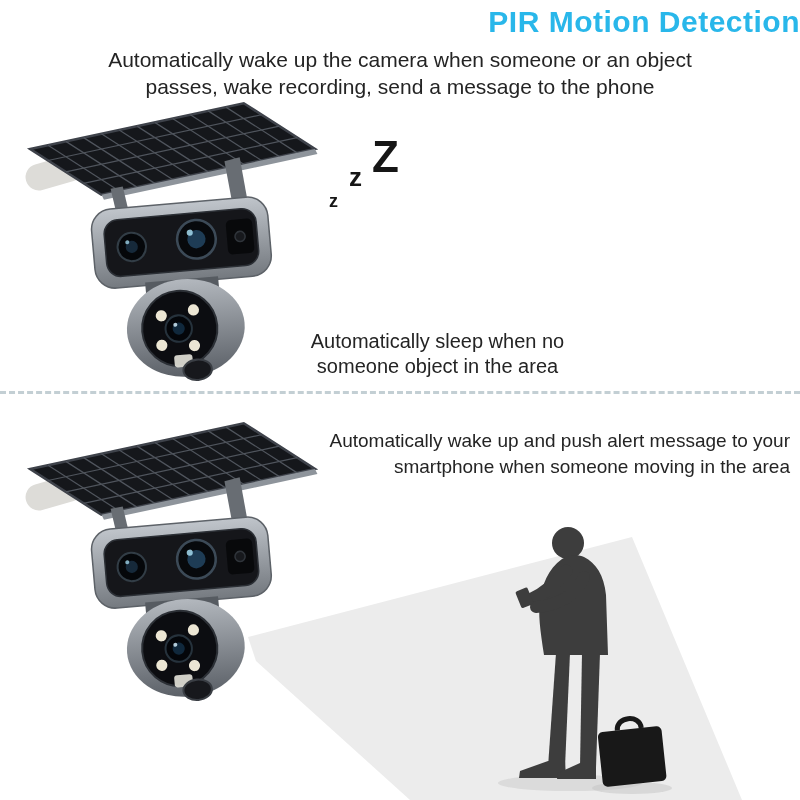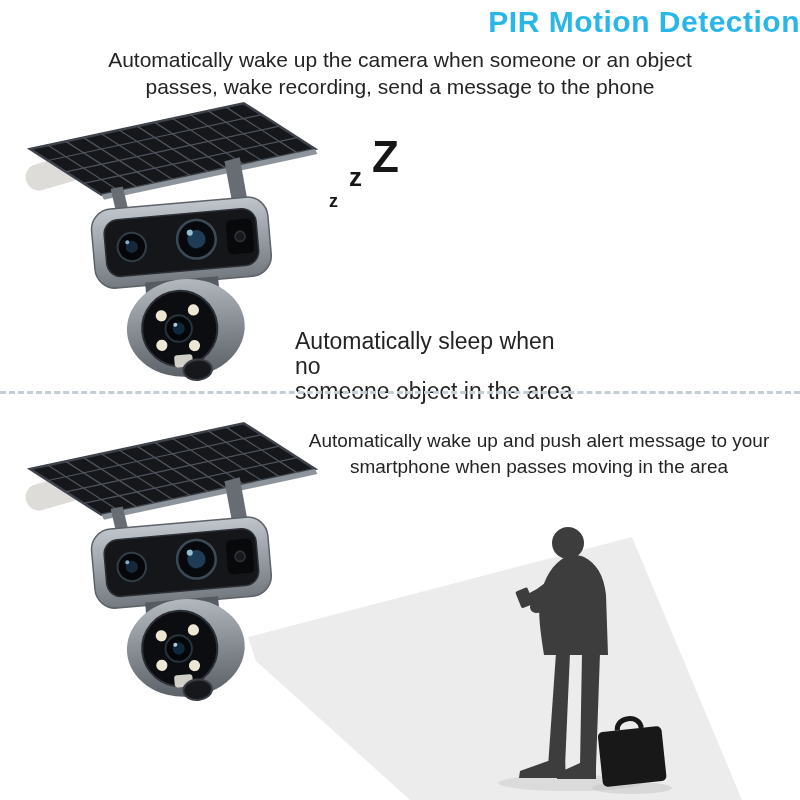--- a/index.html
+++ b/index.html
@@ -16,29 +16,29 @@
     font-size:21px; color:#242424; line-height:27px;
   }
   .camera { position:absolute; width:305px; height:285px; }
   .cam1 { left:15px; top:98px; }
   .cam2 { left:15px; top:418px; }
   .zzz { position:absolute; font-weight:bold; color:#161616; }
   .zzz-large  { left:372px; top:132px; font-size:44px; }
   .zzz-medium { left:349px; top:162px; font-size:26px; }
   .zzz-small  { left:329px; top:191px; font-size:18px; }
   .sleep-caption {
-    position:absolute; left:295px; top:329px; width:285px; text-align:left;
-    font-size:23px; color:#242424; line-height:25px;
+    position:absolute; left:295px; top:329px; width:285px; text-align:center;
+    font-size:20px; color:#242424; line-height:25px;
   }
   .divider {
     position:absolute; left:0; top:391px; width:800px; height:0;
     border-top:3px dashed #c3cfd4;
   }
   .wake-caption {
-    position:absolute; left:288px; top:428px; width:502px; text-align:center;
+    position:absolute; left:288px; top:428px; width:502px; text-align:right;
     font-size:19px; color:#242424; line-height:26px;
   }
   .scene { position:absolute; left:230px; top:515px; width:570px; height:285px; }
 </style>
 </head>
 <body>
 
 <div class="page">
 
   <svg width="0" height="0" style="position:absolute" aria-hidden="true">
@@ -110,21 +110,21 @@
     <div>someone object in the area</div>
   </div>
 
   <div class="divider"></div>
 
   <svg class="camera cam2" viewBox="0 0 300 280">
     <use href="#solar-cam"></use>
   </svg>
   <div class="wake-caption">
     <div>Automatically wake up and push alert message to your</div>
-    <div>smartphone when passes moving in the area</div>
+    <div>smartphone when someone moving in the area</div>
   </div>
 
   <svg class="scene" viewBox="0 0 570 285">
     <polygon points="18,122 402,22 512,285 180,285 26,146" fill="#ececec"></polygon>
     <ellipse cx="340" cy="268" rx="72" ry="8" fill="#c9c9c9" opacity="0.5"></ellipse>
     <ellipse cx="402" cy="273" rx="40" ry="6" fill="#c4c4c4" opacity="0.5"></ellipse>
     <g fill="#3d3d3d">
       <circle cx="338" cy="28" r="16"></circle>
       <path d="M332,44 C318,54 312,70 310,86 C308,98 310,114 314,140 L378,140 L376,80 C374,60 366,48 354,42 C348,39 338,40 332,44 Z"></path>
       <path d="M336,56 C326,68 316,78 302,84" stroke="#3d3d3d" stroke-width="13" stroke-linecap="round" fill="none"></path>

